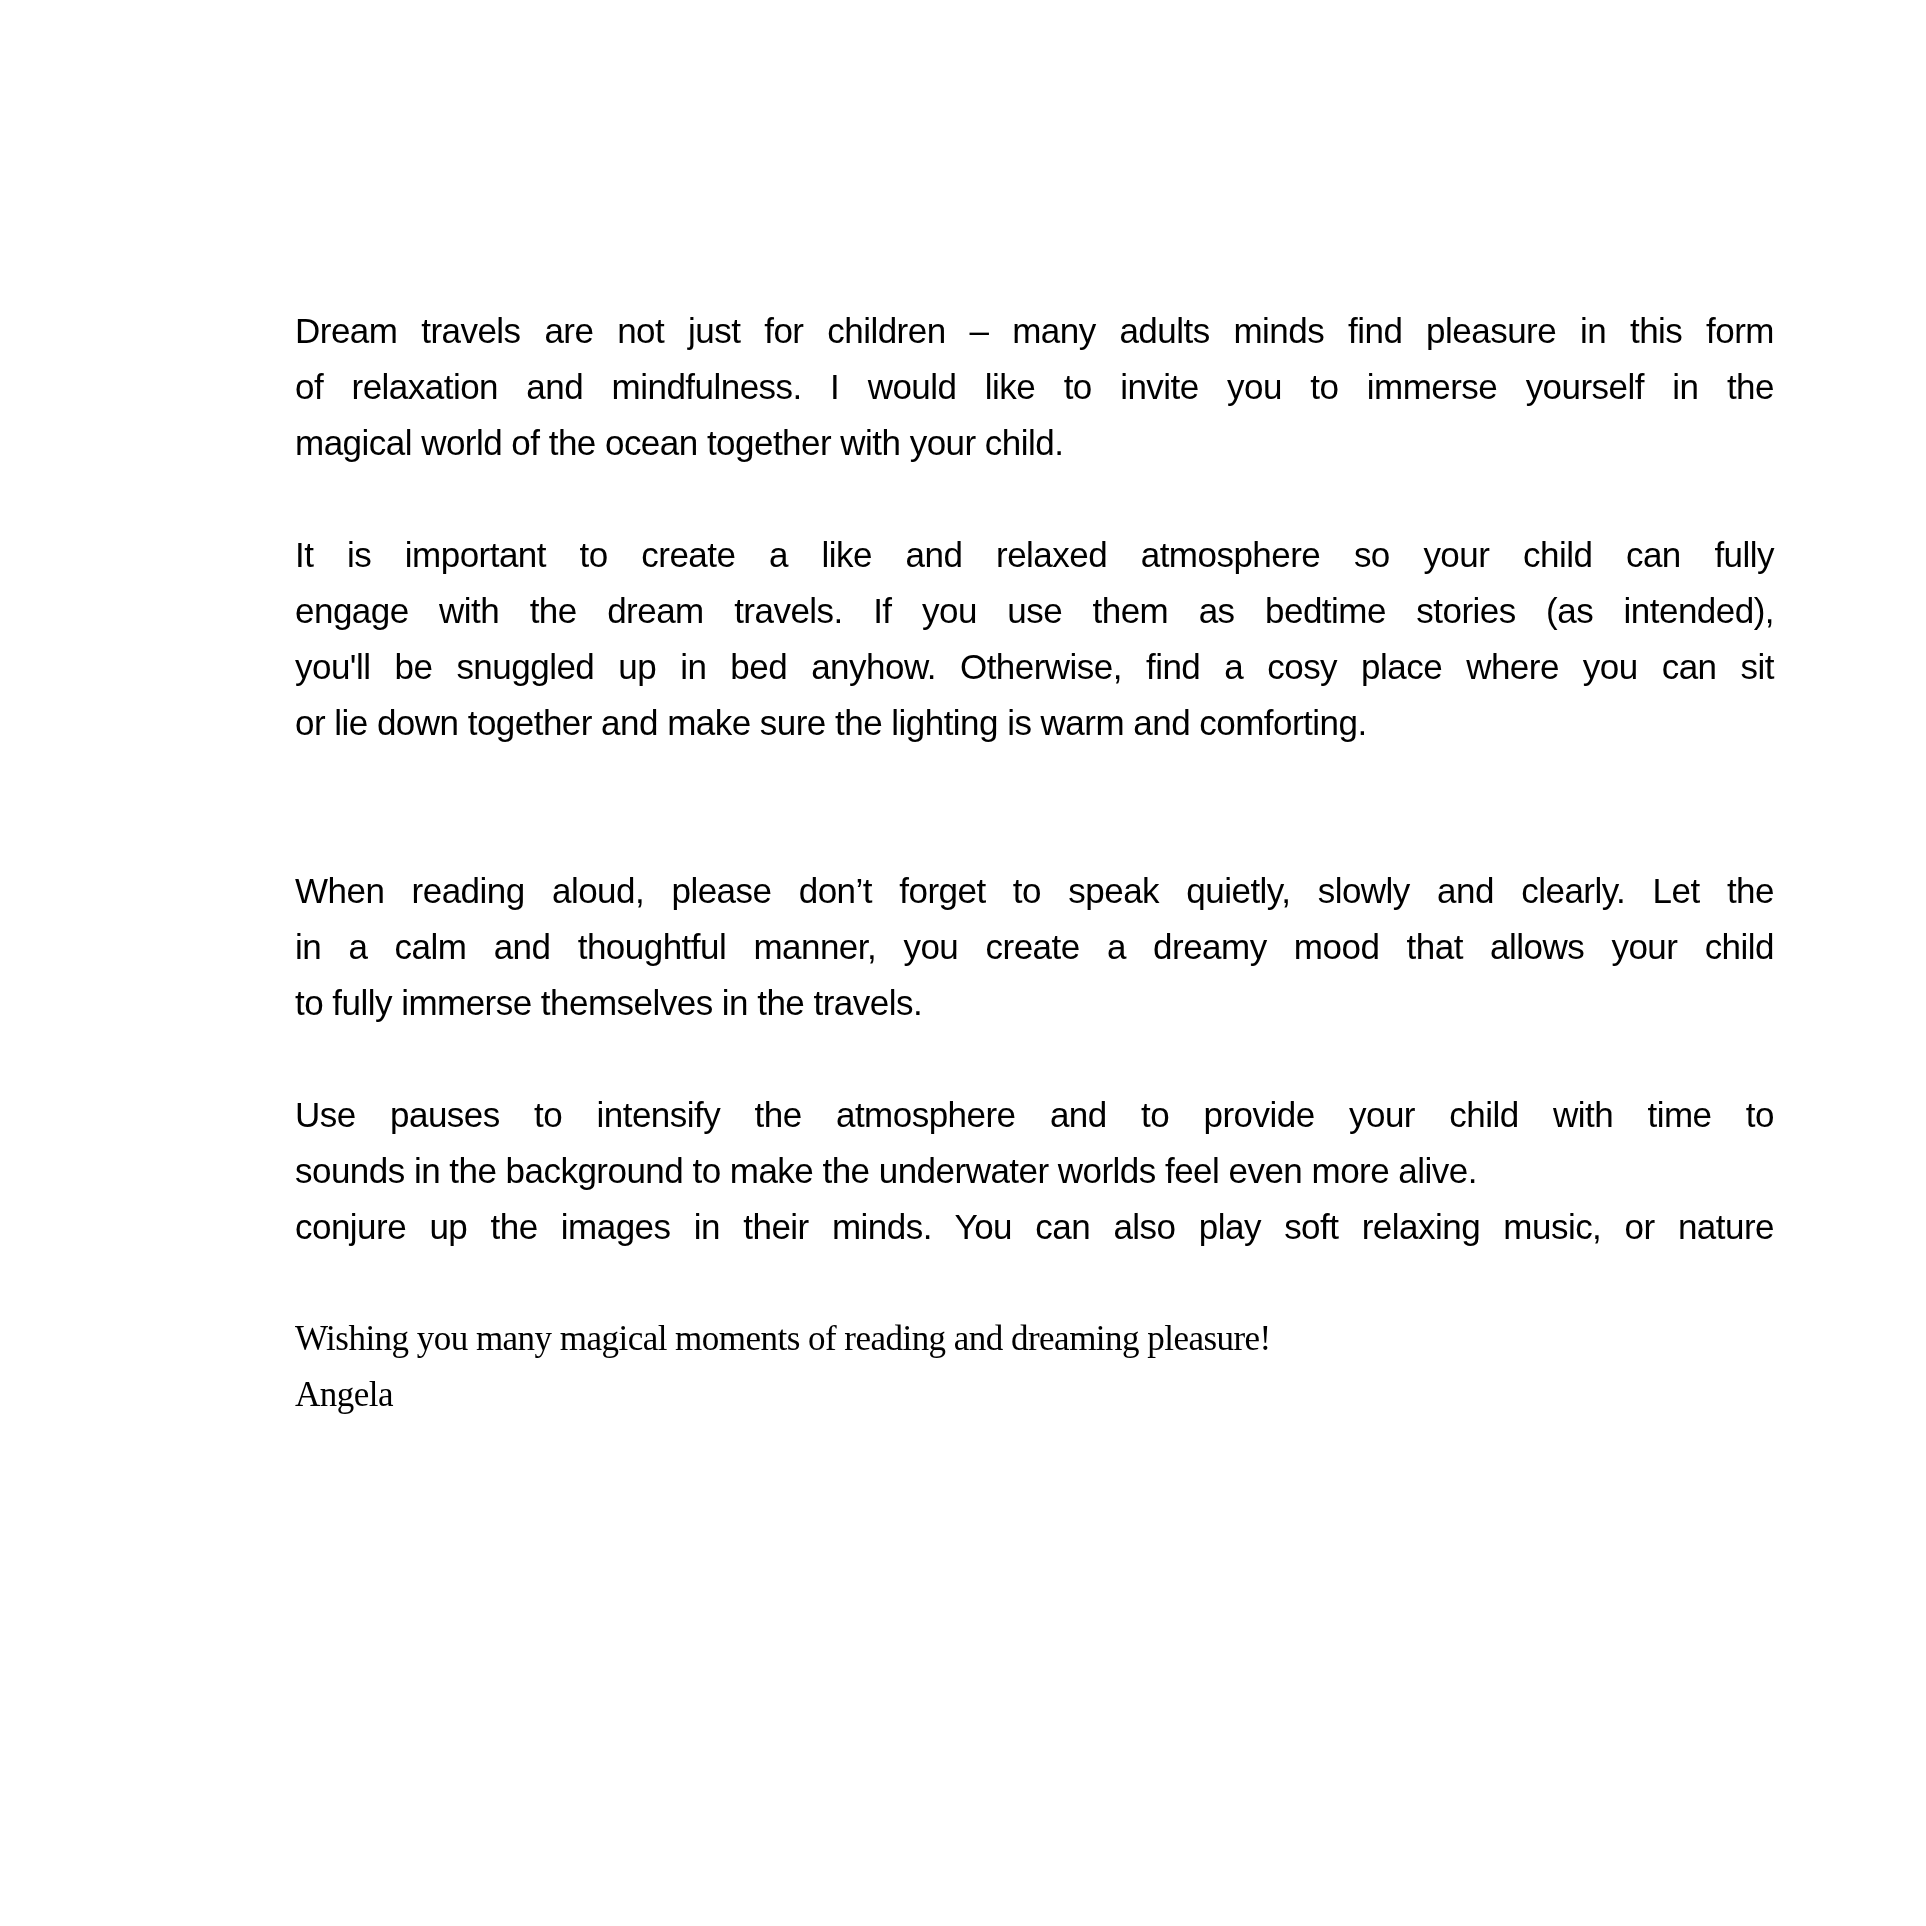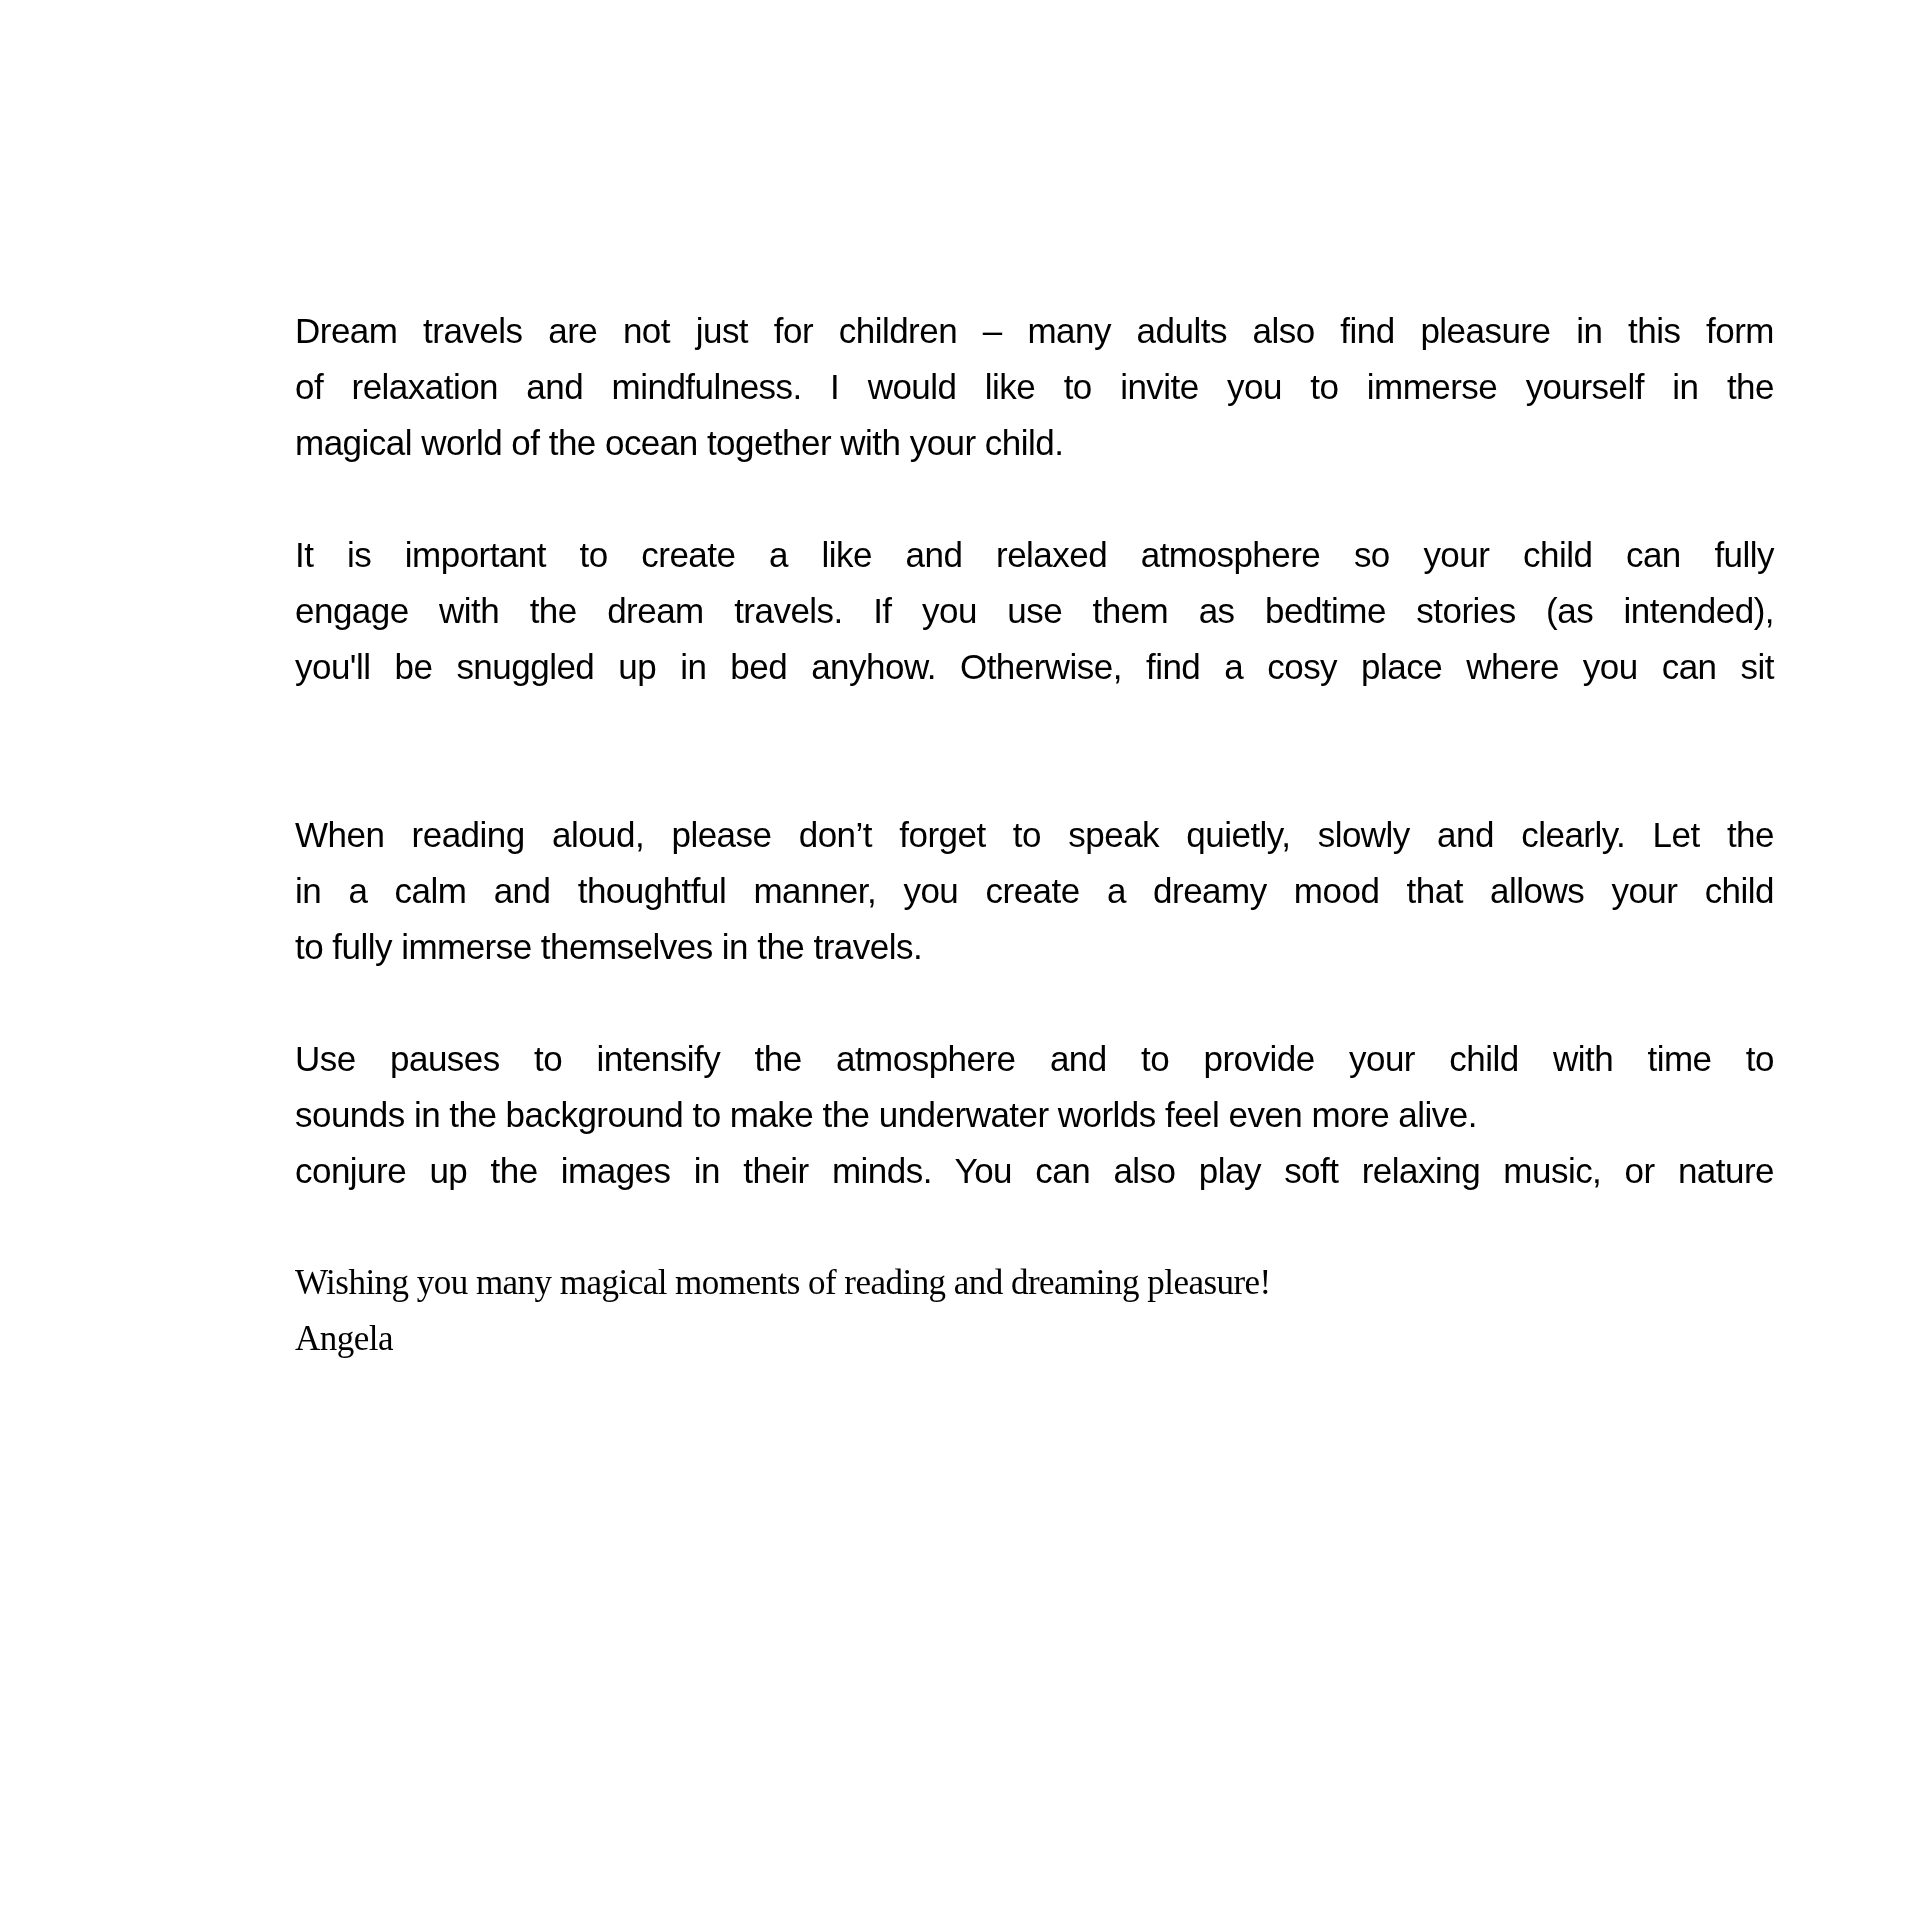--- a/index.html
+++ b/index.html
@@ -48,30 +48,31 @@
     text-align-last: justify;
   }
 </style>
 </head>
 <body>
 
 <div class="page">
   <div class="text-block">
 
     <div class="para">
-      <div class="line j">Dream travels are not just for children – many adults also find pleasure in this form</div>
+      <div class="line j">Dream travels are not just for children – many adults minds find pleasure in this form</div>
       <div class="line j">of relaxation and mindfulness. I would like to invite you to immerse yourself in the</div>
       <div class="line">magical world of the ocean together with your child.</div>
     </div>
 
 
     <div class="para gap2">
       <div class="line j">It is important to create a like and relaxed atmosphere so your child can fully</div>
       <div class="line j">engage with the dream travels. If you use them as bedtime stories (as intended),</div>
       <div class="line j">you'll be snuggled up in bed anyhow. Otherwise, find a cosy place where you can sit</div>
+      <div class="line">or lie down together and make sure the lighting is warm and comforting.</div>
     </div>
 
     <div class="para">
       <div class="line j">When reading aloud, please don’t forget to speak quietly, slowly and clearly. Let the</div>
       <div class="line j">in a calm and thoughtful manner, you create a dreamy mood that allows your child</div>
       <div class="line">to fully immerse themselves in the travels.</div>
     </div>
 
     <div class="para">
       <div class="line j">Use pauses to intensify the atmosphere and to provide your child with time to</div>

